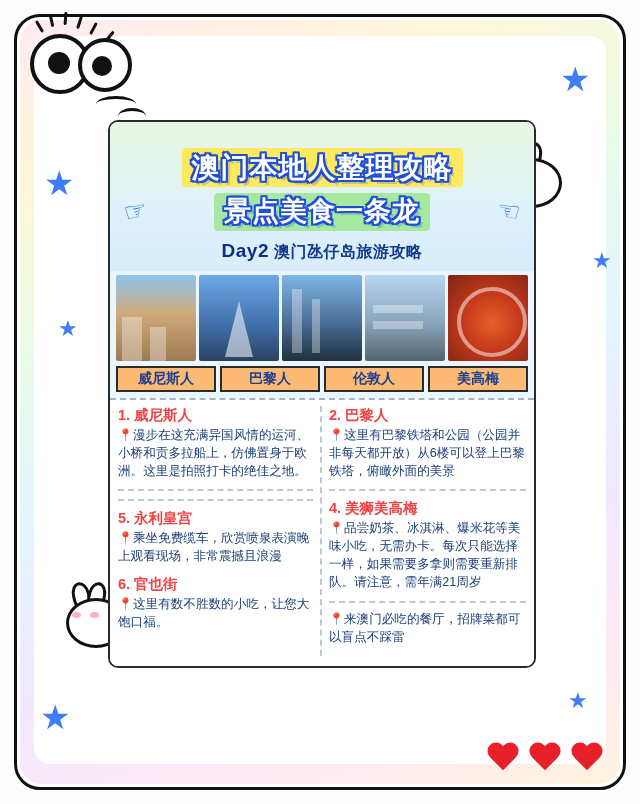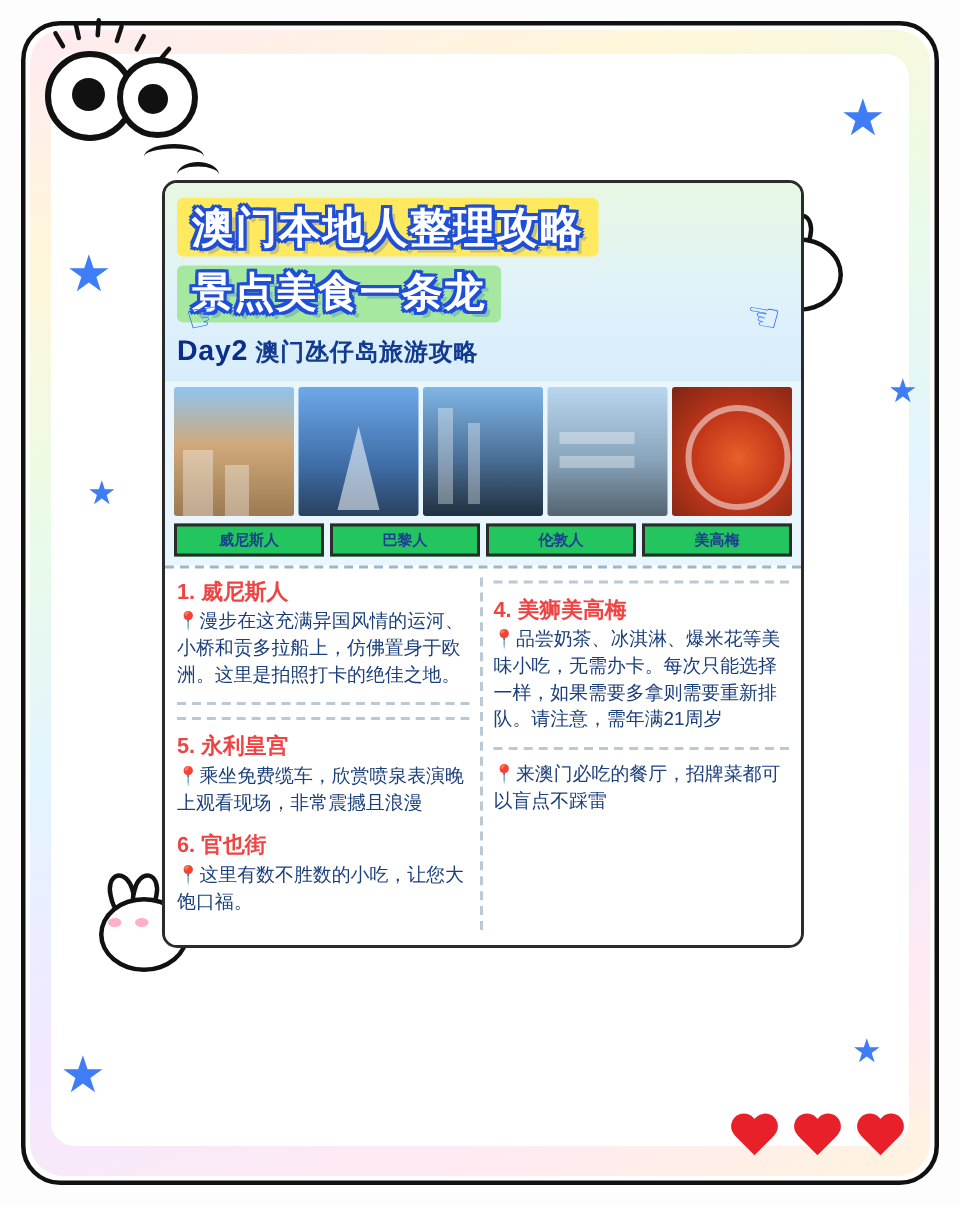--- a/index.html
+++ b/index.html
@@ -60,22 +60,22 @@
 
   
   .card{
     position:absolute;left:108px;top:120px;width:424px;
     border:2px solid #2b2b2b;border-radius:10px;
     background:#ffffff;
     overflow:hidden;
   }
   .card-head{
     background:linear-gradient(180deg,#e8f7e1 0%,#dff2fb 60%,#d8ecfb 100%);
-    padding:10px 8px 8px 8px;
-    text-align:left;
+    padding:26px 8px 8px 8px;
+    text-align:center;
     position:relative;
   }
   .title-line{
     display:inline-block;
     font-weight:bold;
     font-size:28px;
     letter-spacing:1px;
     color:#ffffff;
     -webkit-text-stroke:0px;
     text-shadow:
@@ -107,22 +107,22 @@
   .ph3{background:linear-gradient(180deg,#7fb6e6 0%,#4a6f97 55%,#20303f 100%);}
   .ph4{background:linear-gradient(180deg,#b9d6ef 0%,#8aa6bd 55%,#54636f 100%);}
   .ph5{background:radial-gradient(circle at 55% 55%,#e8602a 0%,#c4381a 45%,#7d2414 100%);}
   .ph-deco{position:absolute;background:rgba(255,255,255,.35);}
   .tower{position:absolute;left:50%;bottom:4px;width:0;height:0;margin-left:-14px;
     border-left:14px solid transparent;border-right:14px solid transparent;border-bottom:56px solid rgba(255,255,255,.55);}
   .bowl{position:absolute;left:50%;top:50%;width:62px;height:62px;margin:-31px 0 0 -31px;border:4px solid rgba(255,255,255,.5);border-radius:50%;}
 
   .tags{display:flex;gap:4px;padding:5px 6px 6px 6px;background:#eaf6fd;}
   .tag{
-    flex:1;text-align:center;font-size:10px;font-weight:bold;color:#1d3f8f;
-    background:#22c55e;border:2px solid #2b2b2b;border-radius:0;padding:2px 0;
+    flex:1;text-align:center;font-size:14px;font-weight:bold;color:#1d3f8f;
+    background:#fdba74;border:2px solid #2b2b2b;border-radius:0;padding:2px 0;
   }
 
   
   .body{
     background:#ffffff;
     border-top:2px dashed #9fb6c9;
     padding:6px 8px 10px 8px;
   }
   .grid{display:flex;}
   .col{width:50%;box-sizing:border-box;}
@@ -253,20 +253,24 @@
 
           <div class="item">
             <h3>6. 官也街</h3>
             <p><span class="pin">📍</span><span>这里有数不胜数的小吃，让您大饱口福。</span></p>
           </div>
 
         </div>
 
         <div class="col right">
 
+          <div class="item">
+            <h3>2. 巴黎人</h3>
+            <p><span class="pin">📍</span><span>这里有巴黎铁塔和公园（公园并非每天都开放）从6楼可以登上巴黎铁塔，俯瞰外面的美景</span></p>
+          </div>
 
           <hr class="hr-dash">
 
           <div class="item">
             <h3>4. 美狮美高梅</h3>
             <p><span class="pin">📍</span><span>品尝奶茶、冰淇淋、爆米花等美味小吃，无需办卡。每次只能选择一样，如果需要多拿则需要重新排队。请注意，需年满21周岁</span></p>
           </div>
 
           <hr class="hr-dash">
 

